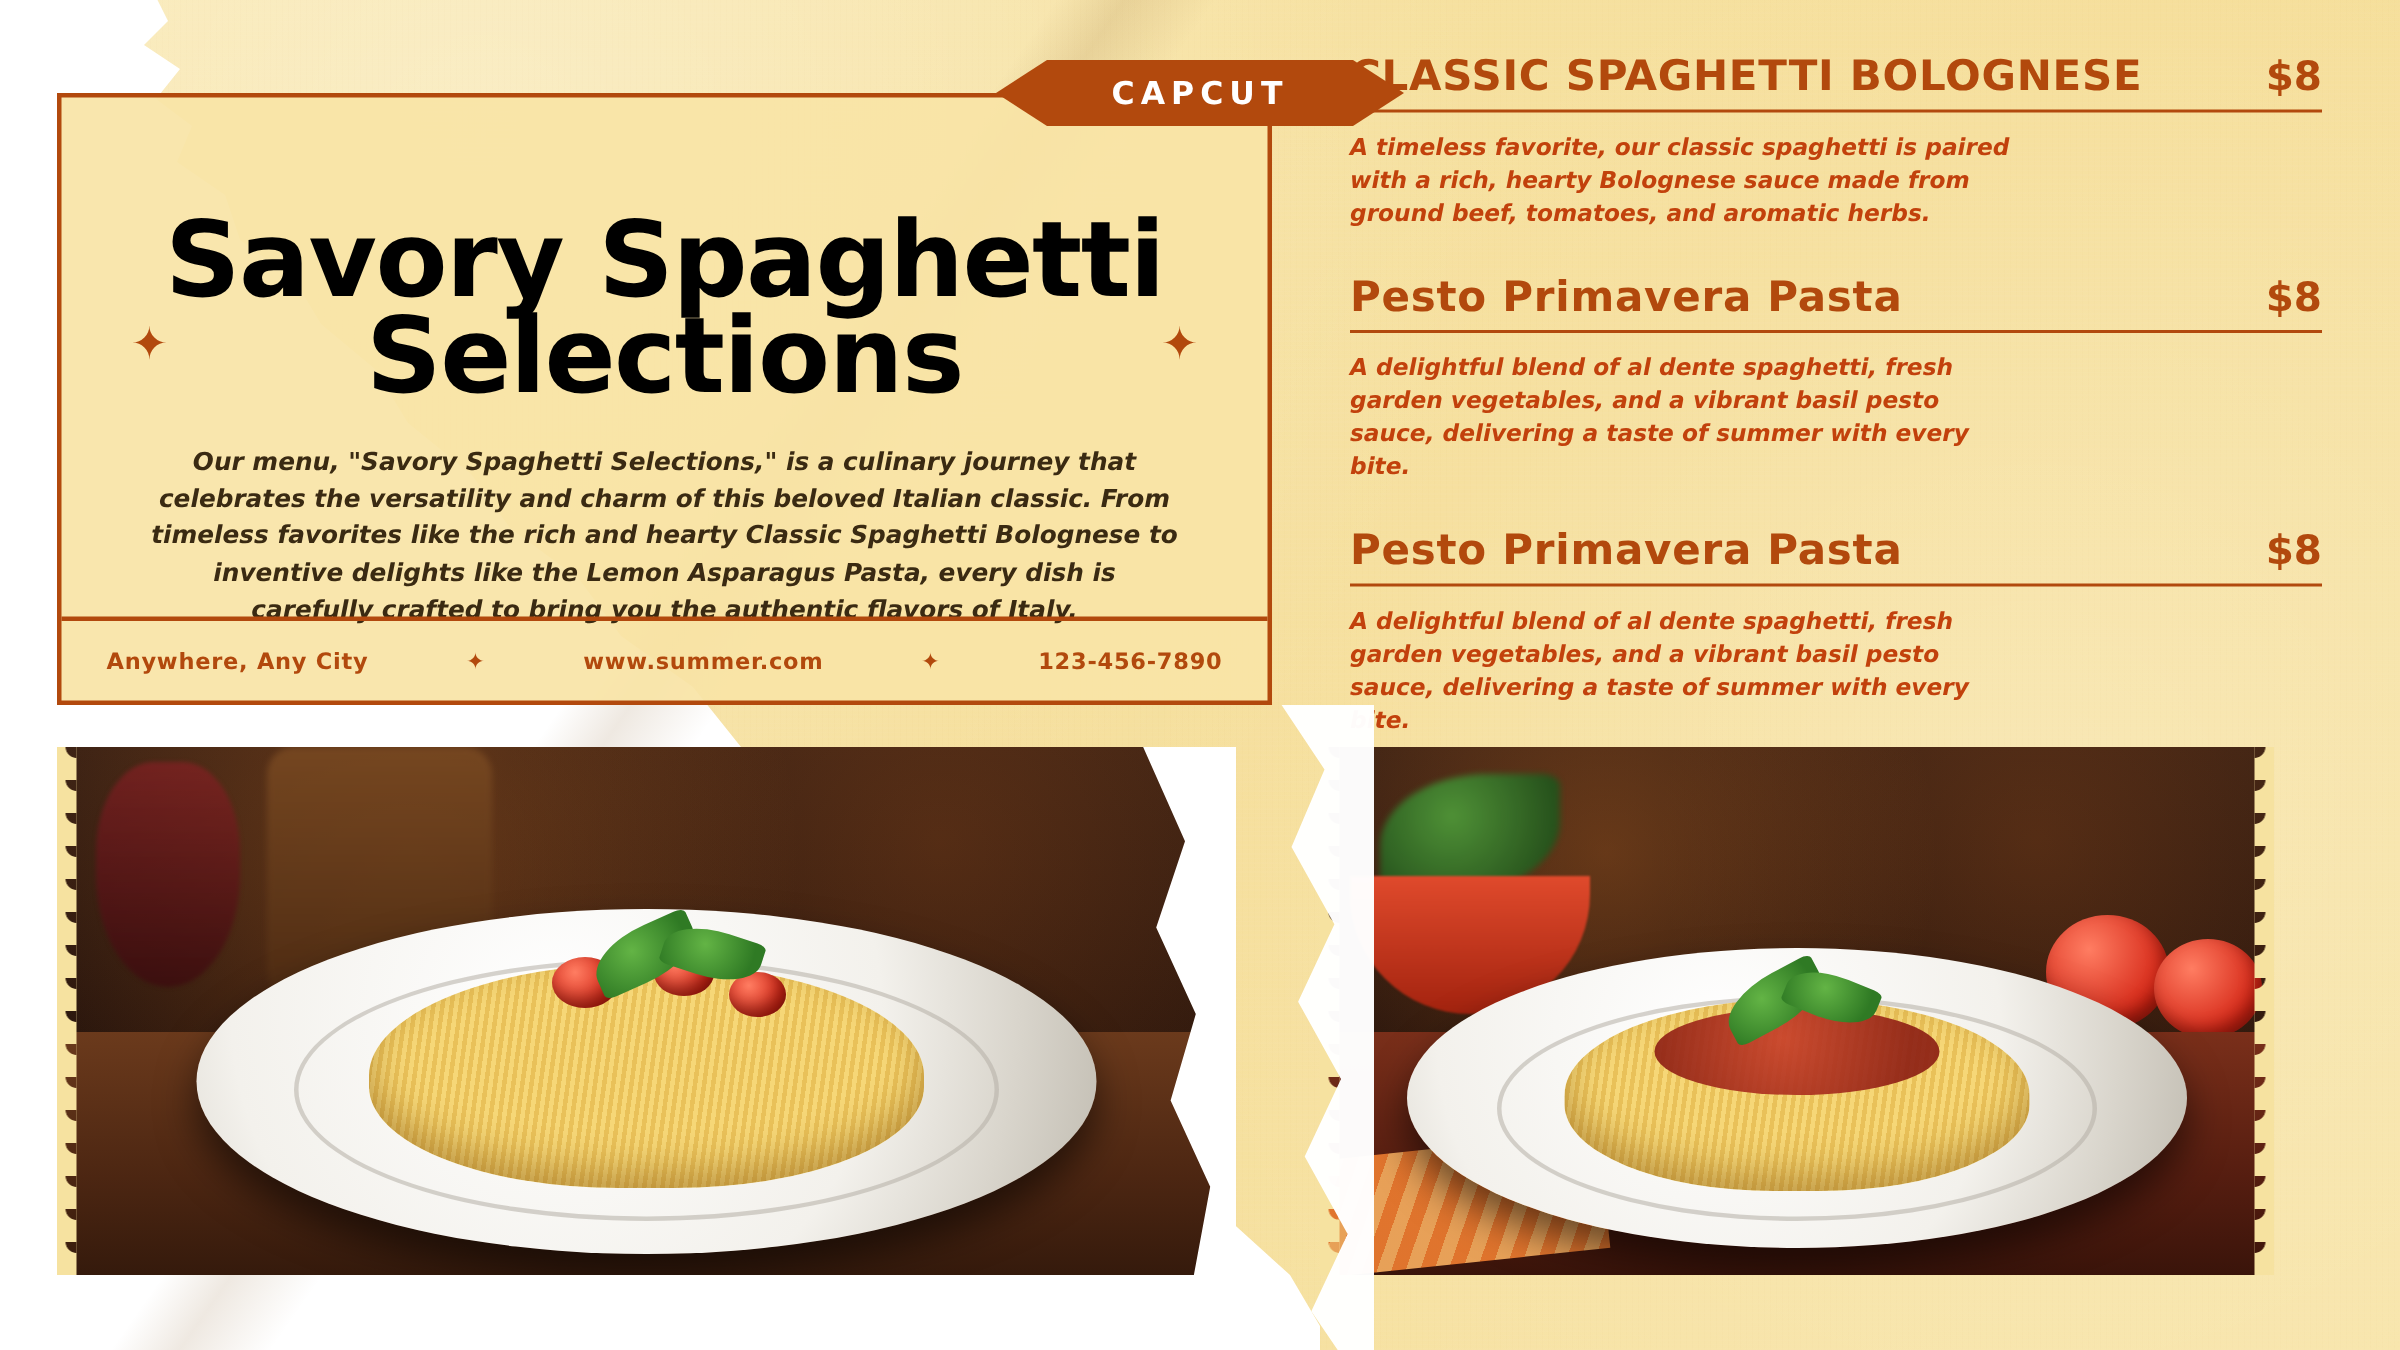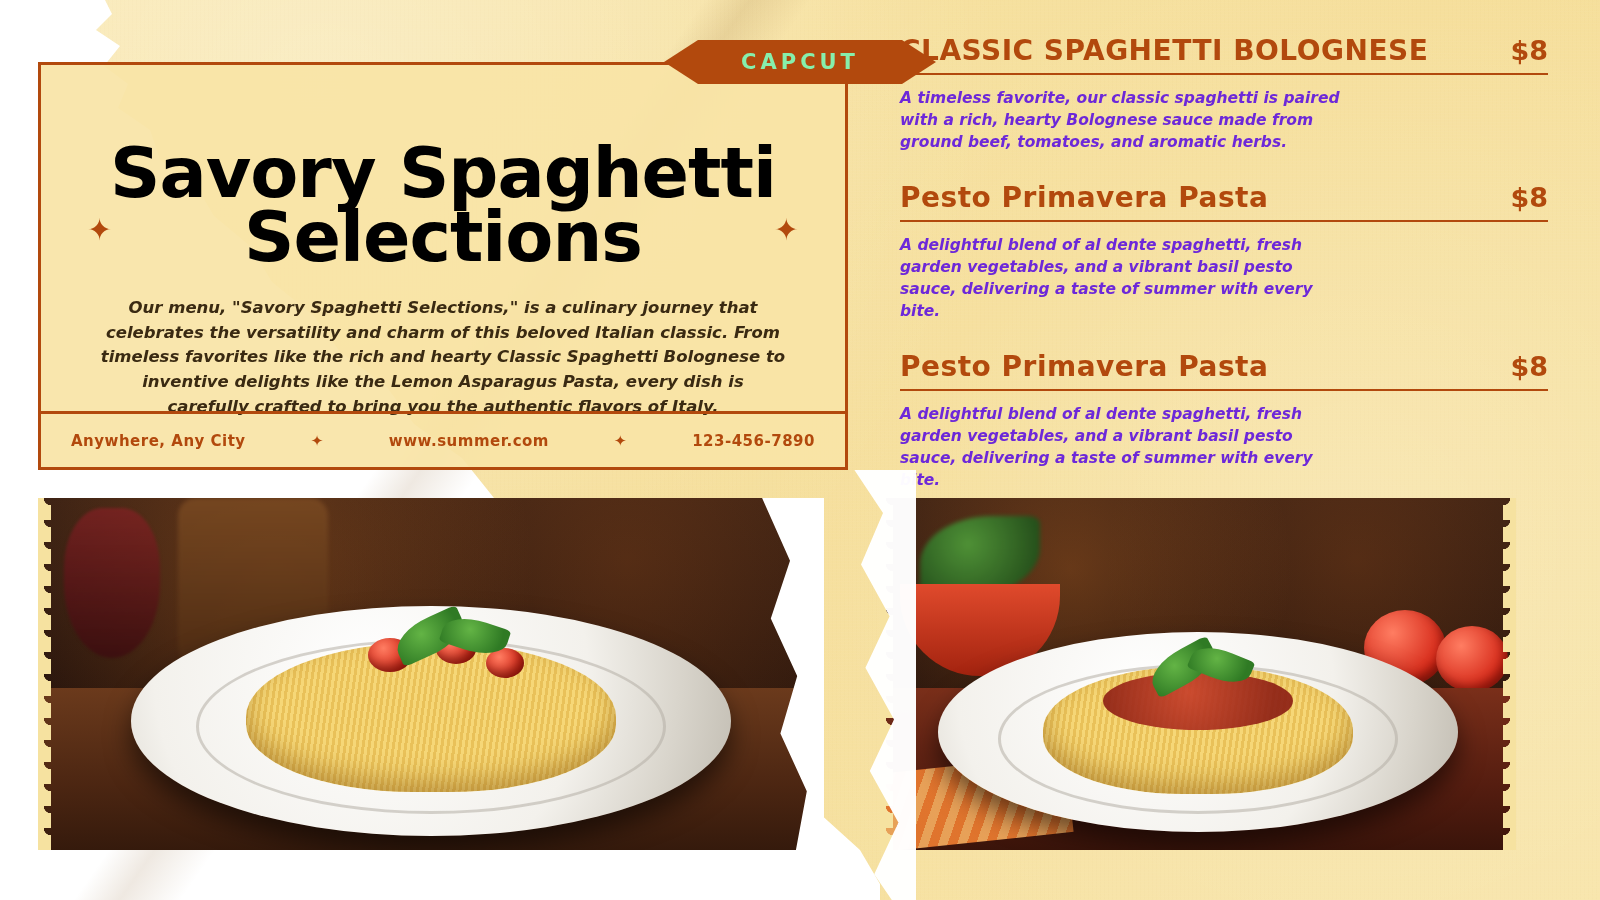--- a/index.html
+++ b/index.html
@@ -83,21 +83,21 @@
     text-align: center;
   }
 
   .capcut-badge {
     position: absolute;
     left: 50%;
     top: 40px;
     transform: translate(-50%, 0);
     width: 272px; height: 44px;
     background: #b2490d;
-    color: #86efac;
+    color: #ffffff;
     display: flex;
     align-items: center;
     justify-content: center;
     font-family: "DejaVu Sans", sans-serif;
     font-weight: bold;
     font-size: 21px;
     letter-spacing: 4px;
     -webkit-clip-path: polygon(0 50%, 34px 0, 238px 0, 100% 50%, 238px 100%, 34px 100%);
             clip-path: polygon(0 50%, 34px 0, 238px 0, 100% 50%, 238px 100%, 34px 100%);
     z-index: 6;
@@ -172,21 +172,21 @@
     font-size: 28px;
     letter-spacing: .5px;
   }
   .menu-price {
     color: #b2490d;
     font-weight: bold;
     font-size: 27px;
   }
   .menu-desc {
     margin-top: 12px;
-    color: #6d28d9;
+    color: #c2410c;
     font-size: 15.5px;
     font-weight: bold;
     font-style: italic;
     line-height: 1.42;
     max-width: 440px;
   }
 
   
   .photo {
     position: absolute;

